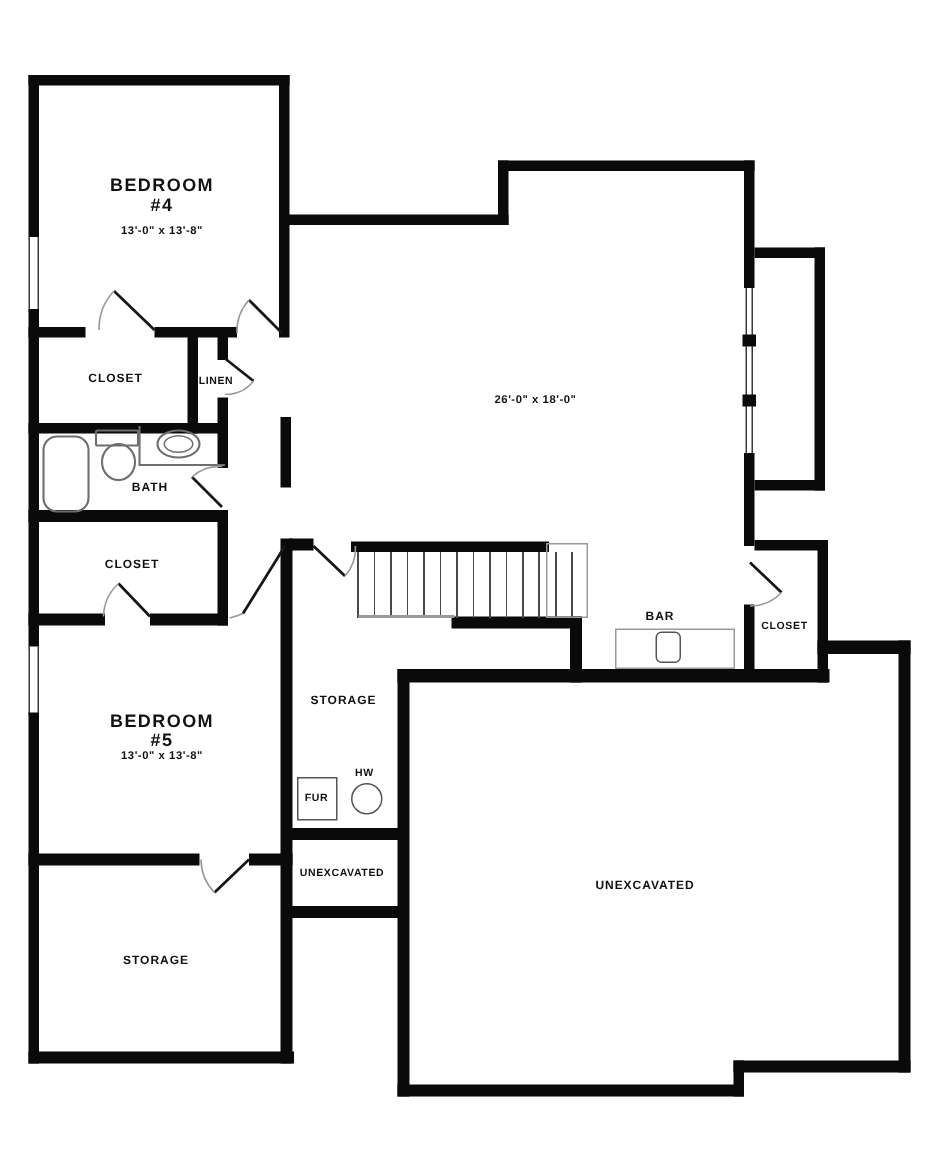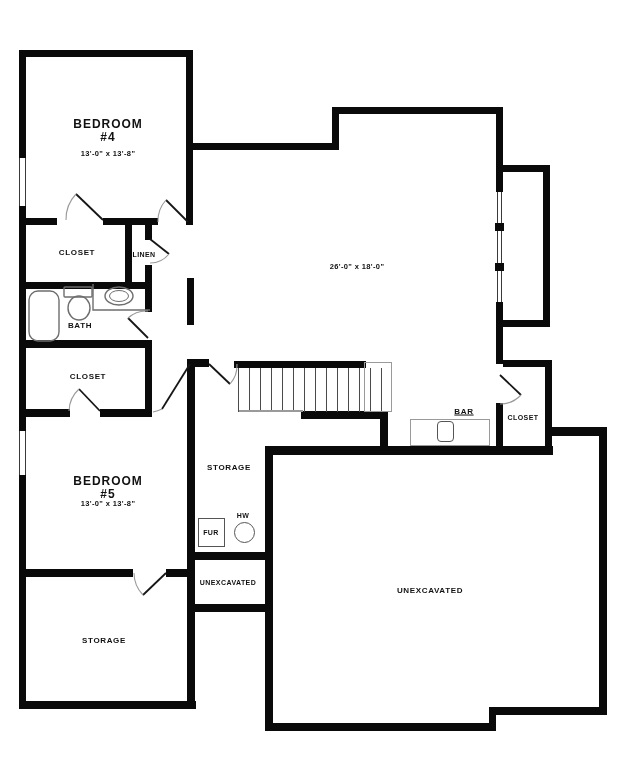--- a/index.html
+++ b/index.html
@@ -158,24 +158,24 @@
   <div class="lbl room-dims" style="left:108px;top:154px;">13'-0" x 13'-8"</div>
 
   <div class="lbl room-dims" style="left:357px;top:267px;">26'-0" x 18'-0"</div>
 
   <div class="lbl room-name" style="left:108px;top:488px;">BEDROOM
 #5</div>
   <div class="lbl room-dims" style="left:108px;top:504px;">13'-0" x 13'-8"</div>
 
   <div class="lbl small-lbl" style="left:77px;top:253px;">CLOSET</div>
   <div class="lbl tiny-lbl" style="left:144px;top:255px;">LINEN</div>
-  <div class="lbl small-lbl" style="left:80px;top:326px;">BATH</div>
+  <div class="lbl small-lbl" style="left:100px;top:326px;">BATH</div>
   <div class="lbl small-lbl" style="left:88px;top:377px;">CLOSET</div>
   <div class="lbl small-lbl" style="left:229px;top:468px;">STORAGE</div>
   <div class="lbl tiny-lbl" style="left:211px;top:533px;">FUR</div>
   <div class="lbl tiny-lbl" style="left:243px;top:516px;">HW</div>
   <div class="lbl tiny-lbl" style="left:228px;top:583px;">UNEXCAVATED</div>
   <div class="lbl small-lbl" style="left:104px;top:641px;">STORAGE</div>
-  <div class="lbl small-lbl" style="left:464px;top:412px;text-decoration:underline;">BAR</div>
+  <div class="lbl small-lbl" style="left:440px;top:412px;">BAR</div>
   <div class="lbl tiny-lbl" style="left:523px;top:418px;">CLOSET</div>
   <div class="lbl small-lbl" style="left:430px;top:591px;">UNEXCAVATED</div>
 
 </div>
 
 </body></html>

